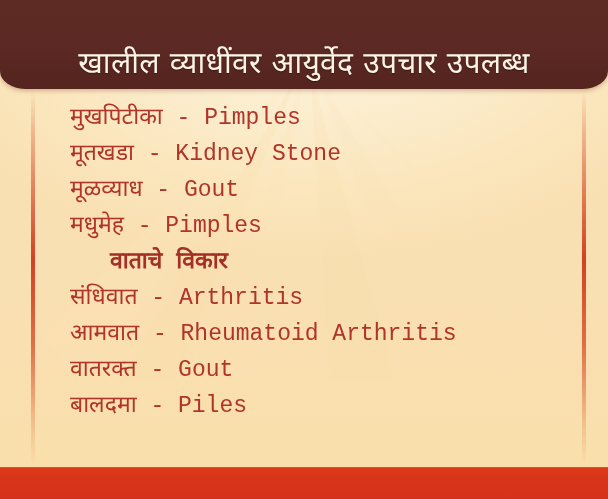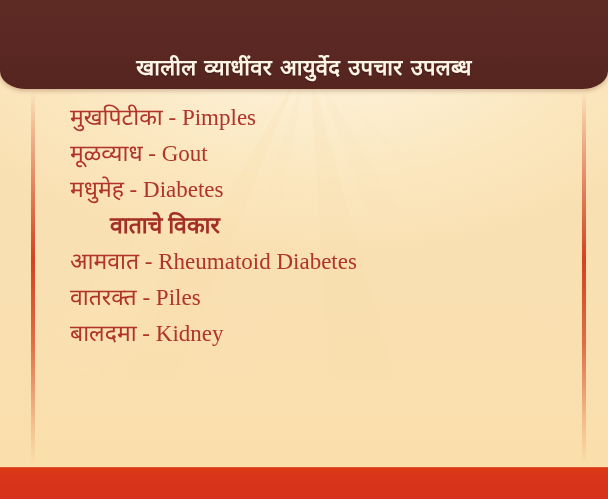--- a/index.html
+++ b/index.html
@@ -52,23 +52,23 @@
     border-bottom-right-radius: 26px 18px;
     box-shadow: 0 2px 4px rgba(120,60,40,0.30);
     display: flex;
     align-items: flex-end;
     justify-content: center;
     box-sizing: border-box;
     padding-bottom: 9px;
   }
   .header-title {
     color: #fdf4e6;
-    font-size: 22px;
+    font-size: 30px;
     line-height: 1.15;
-    font-weight: 700;
+    font-weight: 400;
     letter-spacing: 0.3px;
     white-space: nowrap;
     text-shadow: 0 1px 1px rgba(0,0,0,0.35);
   }
 
   
   .stripe {
     position: absolute;
     top: 92px;
     width: 4px;
@@ -90,21 +90,21 @@
     position: absolute;
     left: 70px;
     top: 100px;
     width: 520px;
   }
   .list-item {
     color: #b0342a;
     font-size: 23px;
     line-height: 36px;
     white-space: nowrap;
-    font-family: Liberation Serif, serif;
+    font-family: Liberation Mono, monospace;
   }
   .list-item.heading {
     font-weight: 700;
     color: #a32f26;
     margin-left: 40px;
   }
 
   
   .bottom-bar {
     position: absolute;
@@ -134,23 +134,25 @@
 
   <div class="header-band">
     <div class="header-title">खालील व्याधींवर आयुर्वेद उपचार उपलब्ध</div>
   </div>
 
   <div class="stripe stripe-left"></div>
   <div class="stripe stripe-right"></div>
 
   <div class="list">
     <div class="list-item">मुखपिटीका - Pimples</div>
+    <div class="list-item">मूतखडा - Kidney Stone</div>
     <div class="list-item">मूळव्याध - Gout</div>
-    <div class="list-item">मधुमेह - Diabetes</div>
+    <div class="list-item">मधुमेह - Pimples</div>
     <div class="list-item heading">वाताचे विकार</div>
-    <div class="list-item">आमवात - Rheumatoid Diabetes</div>
-    <div class="list-item">वातरक्त - Piles</div>
-    <div class="list-item">बालदमा - Kidney</div>
+    <div class="list-item">संधिवात - Arthritis</div>
+    <div class="list-item">आमवात - Rheumatoid Arthritis</div>
+    <div class="list-item">वातरक्त - Gout</div>
+    <div class="list-item">बालदमा - Piles</div>
   </div>
 
   <div class="bottom-bar"></div>
 
 </div>
 
 </body></html>

